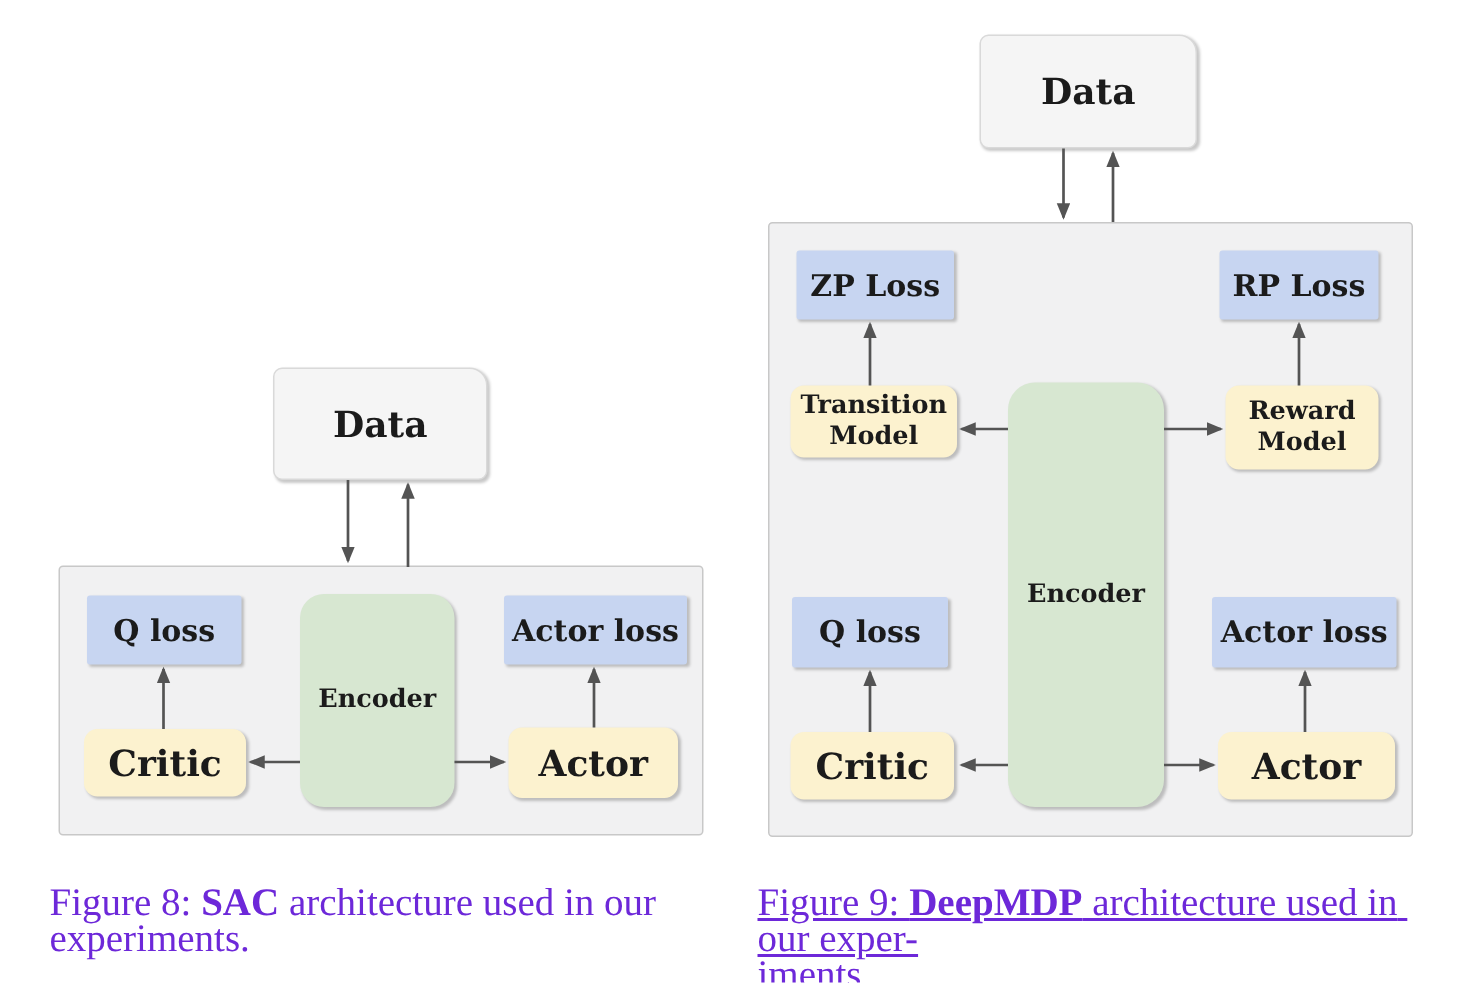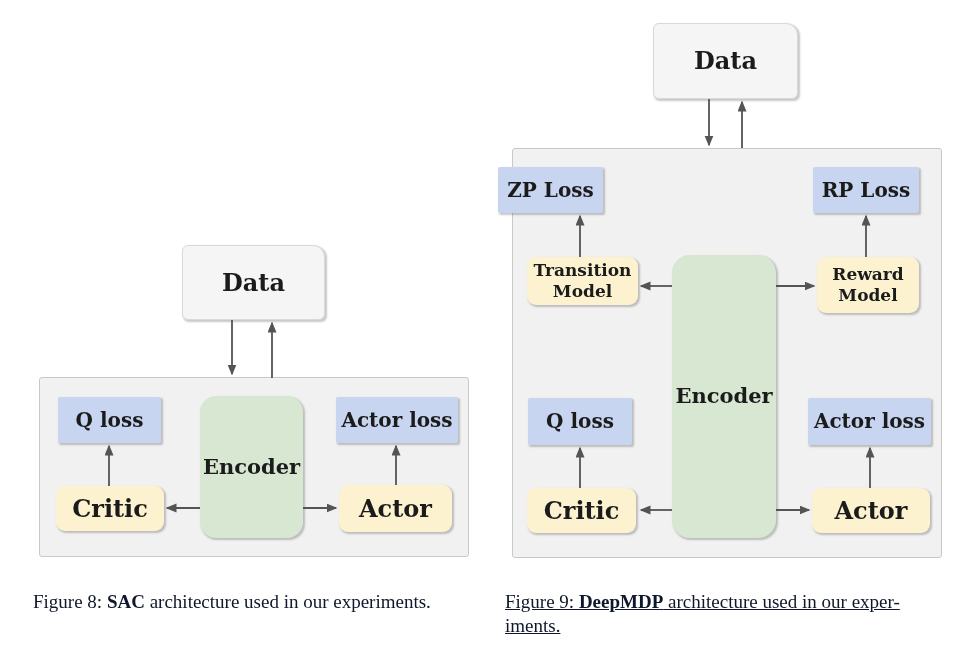--- a/index.html
+++ b/index.html
@@ -23,48 +23,48 @@
   }
   .panel{
     position:absolute;box-sizing:border-box;
     background:var(--panel-bg,#f1f1f2);
     border:1px solid var(--panel-border,#c8c8c8);
     border-radius:3px;
   }
   .node-blue{background:var(--blue,#c7d5f1);border-radius:2px;font-size:20px;}
   .node-yellow{background:var(--yellow,#fcf2cf);border-radius:9px;font-size:24px;}
   .node-yellow.small{font-size:17px;padding:0 8px;}
-  .node-green{background:var(--green,#d7e7d1);border-radius:16px;font-size:21px;}
+  .node-green{background:var(--green,#d7e7d1);border-radius:16px;font-size:17px;}
 
   
   .f8-data{left:182px;top:245px;width:143px;height:75px;}
   .f8-panel{left:39px;top:377px;width:430px;height:180px;}
   .f8-qloss{left:58px;top:397px;width:103px;height:46px;}
   .f8-encoder{left:200px;top:396px;width:103px;height:142px;}
   .f8-actorloss{left:336px;top:397px;width:122px;height:46px;}
   .f8-critic{left:56px;top:486px;width:108px;height:45px;}
   .f8-actor{left:339px;top:485px;width:113px;height:47px;}
 
   
   .f9-data{left:653px;top:23px;width:145px;height:76px;}
   .f9-panel{left:512px;top:148px;width:430px;height:410px;}
-  .f9-zploss{left:498px;top:167px;width:105px;height:46px;}
+  .f9-zploss{left:531px;top:167px;width:105px;height:46px;}
   .f9-rploss{left:813px;top:167px;width:106px;height:46px;}
   .f9-trans{left:527px;top:257px;width:111px;height:48px;}
   .f9-reward{left:817px;top:257px;width:102px;height:56px;justify-content:center;}
   .f9-encoder{left:672px;top:255px;width:104px;height:283px;border-radius:18px;}
   .f9-qloss{left:528px;top:398px;width:104px;height:47px;}
   .f9-actorloss{left:808px;top:398px;width:123px;height:47px;}
   .f9-critic{left:527px;top:488px;width:109px;height:45px;}
   .f9-actor{left:812px;top:488px;width:118px;height:45px;}
 
   
   .caption{
     position:absolute;font-family:"Liberation Serif", serif;
-    font-size:19px;line-height:24px;color:#0f172a;
+    font-size:26px;line-height:24px;color:#6d28d9;
     white-space:pre-wrap;
   }
   .caption b{font-weight:bold;}
   .f8-caption{left:33px;top:590px;width:455px;}
   .f9-caption{left:505px;top:590px;width:462px;text-decoration:underline;}
 
   
   .arrows{position:absolute;left:0;top:0;width:973px;height:655px;pointer-events:none;}
   .arrows line{stroke:var(--arrow,#545454);stroke-width:1.8;}
 </style>

